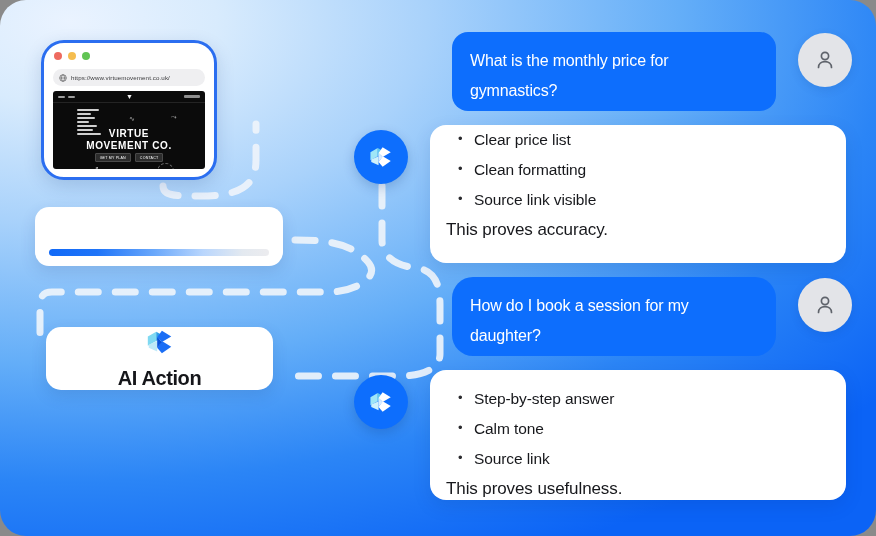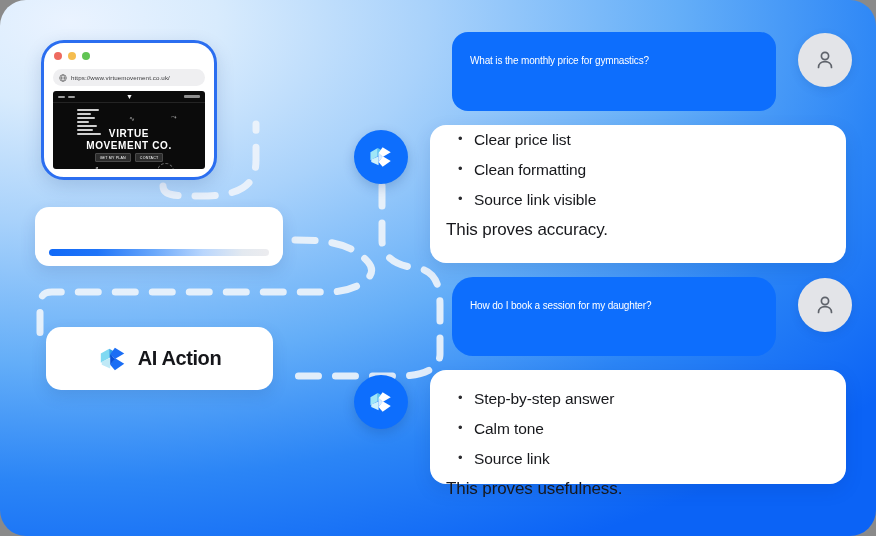--- a/index.html
+++ b/index.html
@@ -213,35 +213,36 @@
     top: 327px;
     width: 227px;
     height: 63px;
     background: #ffffff;
     border-radius: 15px;
     box-shadow: 0 6px 16px rgba(20,60,130,0.14);
     display: flex;
     align-items: center;
     justify-content: center;
     gap: 10px;
+    flex-direction: column;
   }
   .action-label {
     font-size: 20px;
     font-weight: 700;
     color: #15161a;
     letter-spacing: -0.4px;
   }
 
   
   .bubble-user {
     position: absolute;
     background: #0d6efd;
     border-radius: 16px;
     color: #ffffff;
-    font-size: 10px;
+    font-size: 16px;
     line-height: 30px;
     letter-spacing: -0.15px;
     padding: 14px 18px;
     box-sizing: border-box;
   }
   .bubble-ai {
     position: absolute;
     background: #ffffff;
     border-radius: 16px;
     color: #17181c;
@@ -423,21 +424,21 @@
   <div class="avatar-ai" style="left:354px; top:375px;">
     <svg width="26" height="26" viewBox="0 0 64 64">
       <polygon points="6,20 24,10 24,30 6,40" fill="#9fe6f7"></polygon>
       <polygon points="24,10 42,20 24,30" fill="#5fc8ef"></polygon>
       <polygon points="8,38 26,30 26,52 8,44" fill="#cff1fb"></polygon>
       <polygon points="36,8 56,20 36,32 26,22" fill="#ffffff"></polygon>
       <polygon points="36,30 56,42 36,56 26,44" fill="#ffffff"></polygon>
       <polygon points="26,22 36,32 26,44" fill="#d9ecff"></polygon>
     </svg>
   </div>
-  <div class="bubble-ai" style="left:430px; top:370px; width:416px; height:114px; padding:14px 16px;">
+  <div class="bubble-ai" style="left:430px; top:370px; width:416px; height:130px; padding:14px 16px;">
     <ul class="ai-list">
       <li>Step-by-step answer</li>
       <li>Calm tone</li>
       <li>Source link</li>
     </ul>
     <div class="ai-conclusion">This proves usefulness.</div>
   </div>
 
 </div>
 

